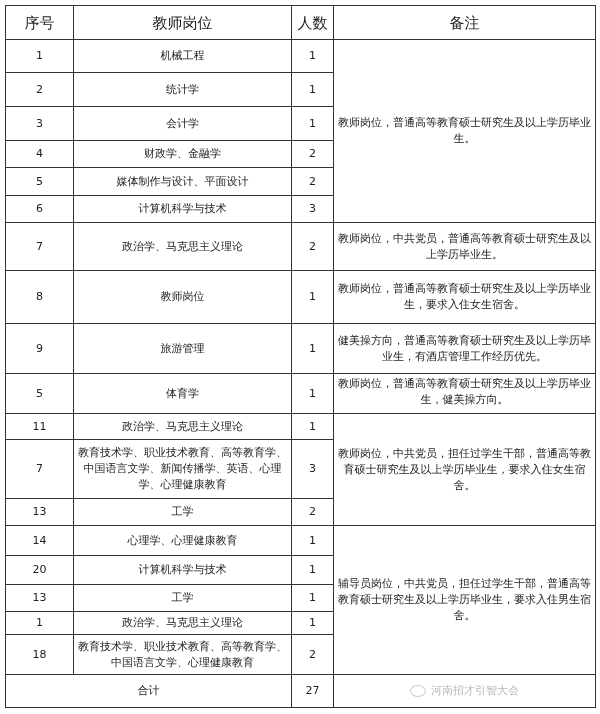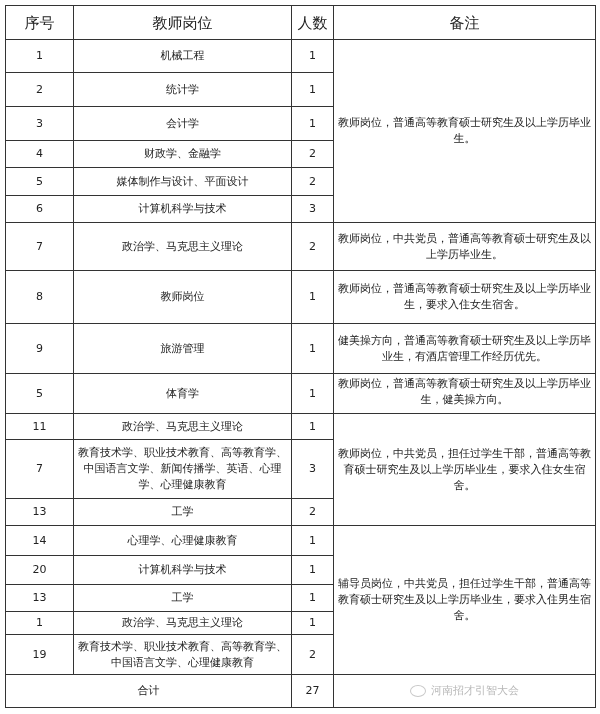--- a/index.html
+++ b/index.html
@@ -124,21 +124,21 @@
     <td>13</td>
     <td class="major">工学</td>
     <td>1</td>
   </tr>
   <tr style="height:23px">
     <td>1</td>
     <td class="major">政治学、马克思主义理论</td>
     <td>1</td>
   </tr>
   <tr style="height:40px">
-    <td>19</td>
+    <td>18</td>
     <td class="major">教育技术学、职业技术教育、高等教育学、中国语言文学、心理健康教育</td>
     <td>2</td>
   </tr>
   <tr style="height:33px">
     <td class="total-label" colspan="2">合计</td>
     <td>27</td>
     <td class="wm">
       <span class="wm-icon"></span><span>河南招才引智大会</span>
     </td>
   </tr>

